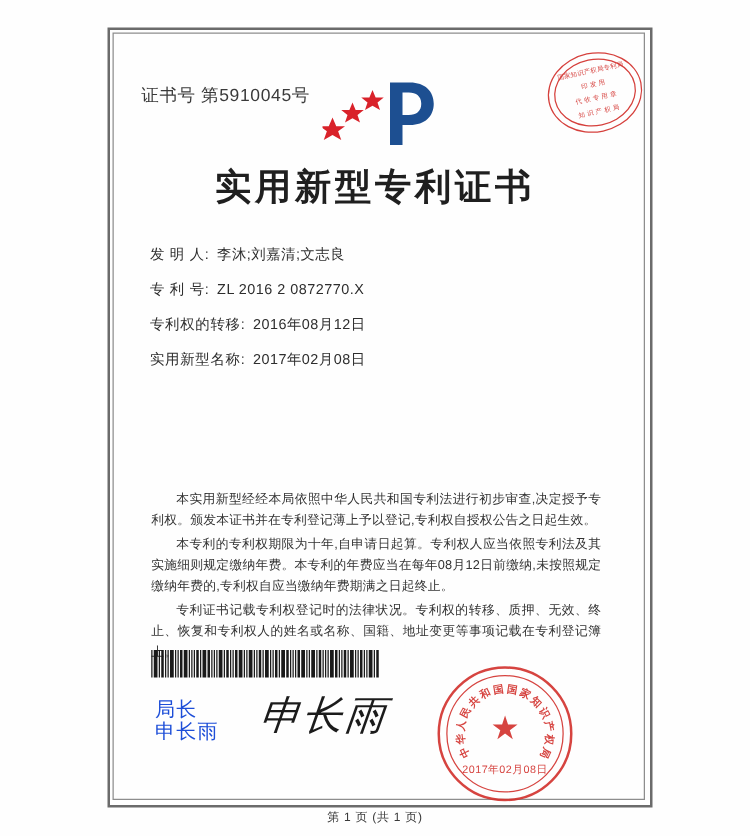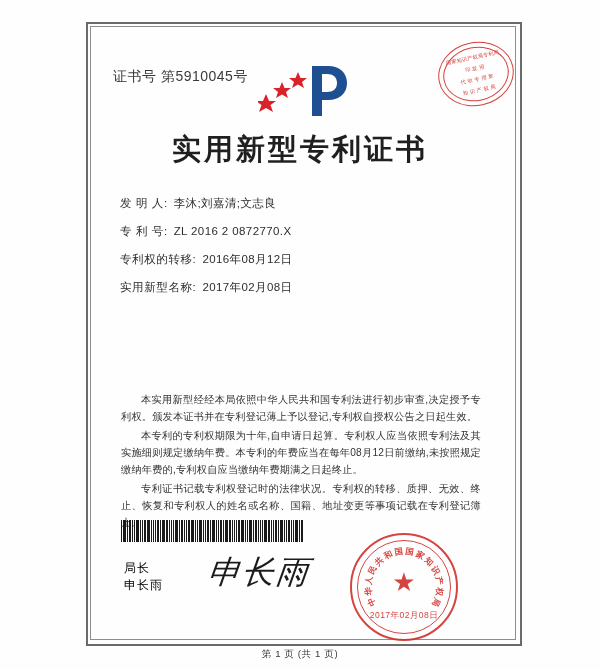--- a/index.html
+++ b/index.html
@@ -158,23 +158,23 @@
     display: block;
     background: #1a1a1a;
     margin-right: 1px;
   }
 
   
   .sig-label {
     position: absolute;
     left: 124px;
     top: 560px;
-    font-size: 12px;
+    font-size: 16px;
     line-height: 17px;
-    color: #000000;
+    color: #1d4ed8;
     letter-spacing: 1px;
   }
   .sig-hand {
     position: absolute;
     left: 208px;
     top: 551px;
     font-size: 32px;
     font-family: "DejaVu Serif", "Liberation Serif", serif;
     color: #1b1b1b;
     font-style: italic;

